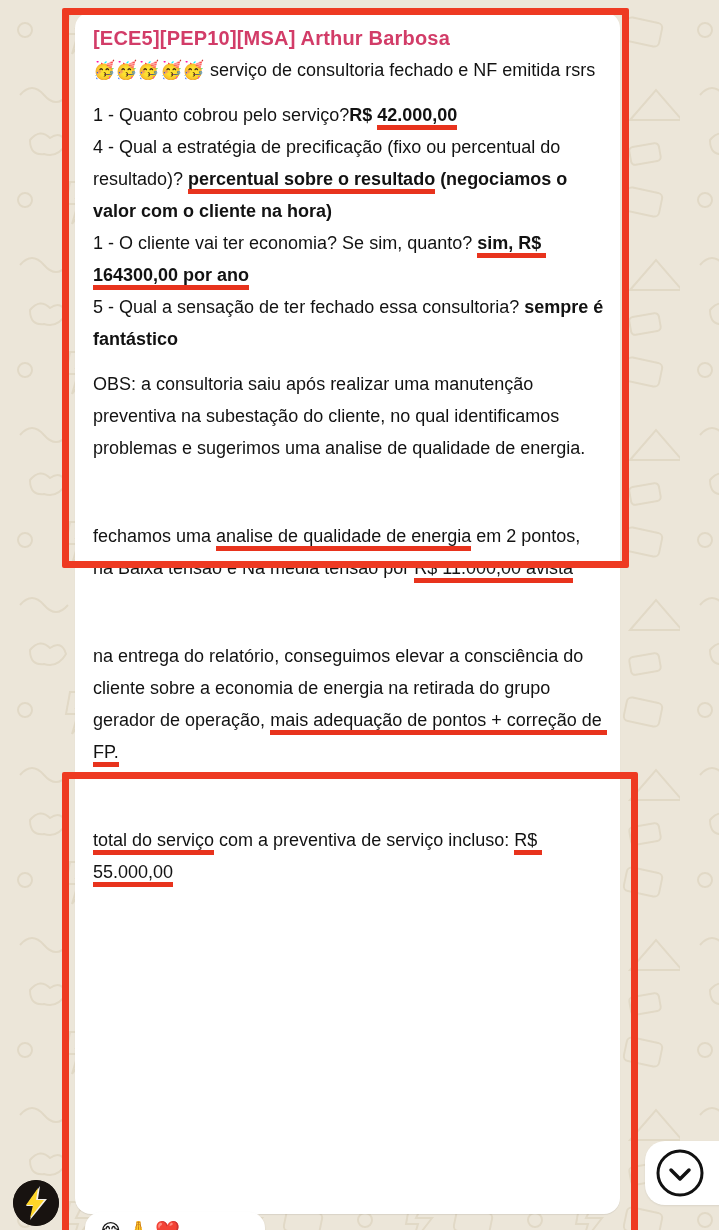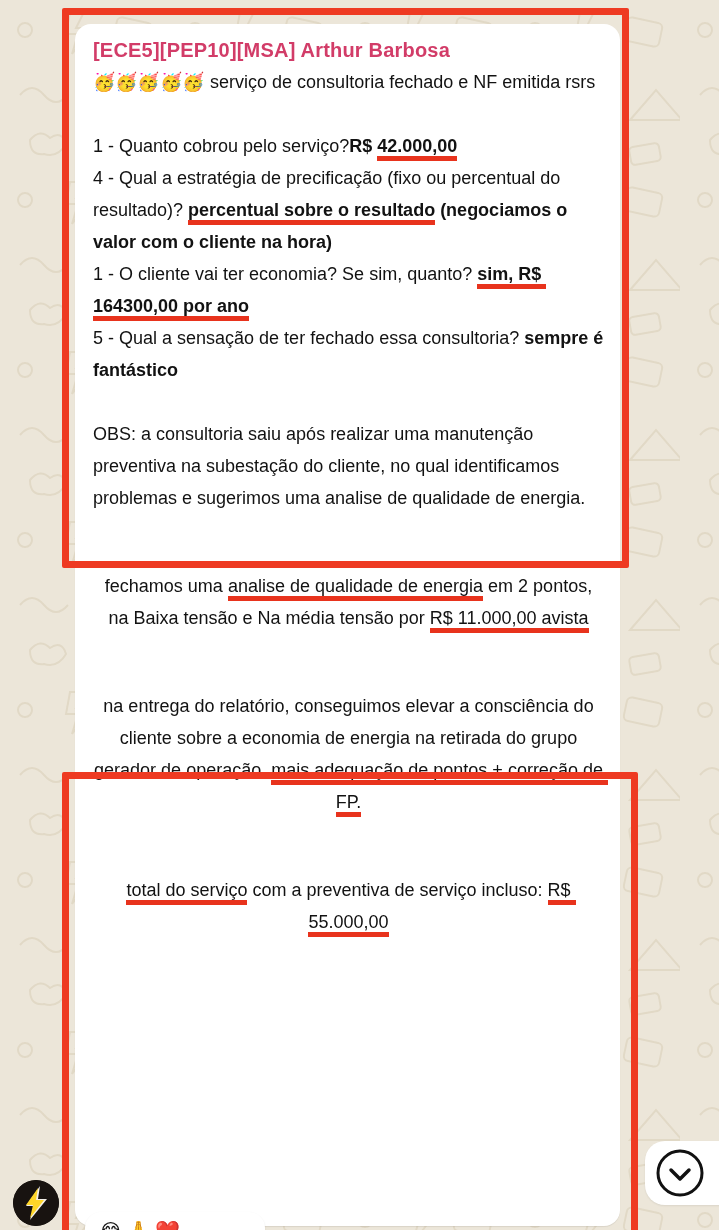--- a/index.html
+++ b/index.html
@@ -7,34 +7,34 @@
     --text:#121212; --ts:#9d9d97; --red:#ee3a22; --ul:#e8331d;
   }
   *{margin:0;padding:0;box-sizing:border-box;}
   html,body{width:719px;height:1230px;}
   body{
     position:relative;overflow:hidden;background:var(--bg);
     font-family:"Liberation Sans","DejaVu Sans",sans-serif;color:var(--text);
   }
   .wallpaper{position:absolute;inset:0;}
   .bubble{
-    position:absolute;left:75px;top:24px;width:545px;height:1202px;
+    position:absolute;left:75px;top:12px;width:545px;height:1202px;
     background:var(--bubble);border-radius:16px 16px 16px 16px;
     padding:10px 16px 14px 18px;box-shadow:0 1px 1px rgba(0,0,0,.08);
   }
   .sender{
     font-size:20px;font-weight:700;color:var(--sender);
     line-height:32px;letter-spacing:.2px;
   }
   .msg p{
     font-size:18px;line-height:32px;white-space:pre-wrap;
     overflow-wrap:break-word;
   }
-  .msg p.sp1{margin-top:32px;}
-  .msg p.sp2{margin-top:56px;text-align:center;}
+  .msg p.sp1{margin-top:13px;}
+  .msg p.sp2{margin-top:56px;}
   .msg b{font-weight:700;}
   .msg .ul{border-bottom:5px solid var(--ul);}
   .timestamp{
     position:absolute;left:552px;top:1228px;font-size:16px;color:var(--ts);
   }
   .anno{
     position:absolute;border:7px solid var(--red);border-radius:2px;
     pointer-events:none;
   }
   .anno1{left:62px;top:8px;width:567px;height:560px;}

